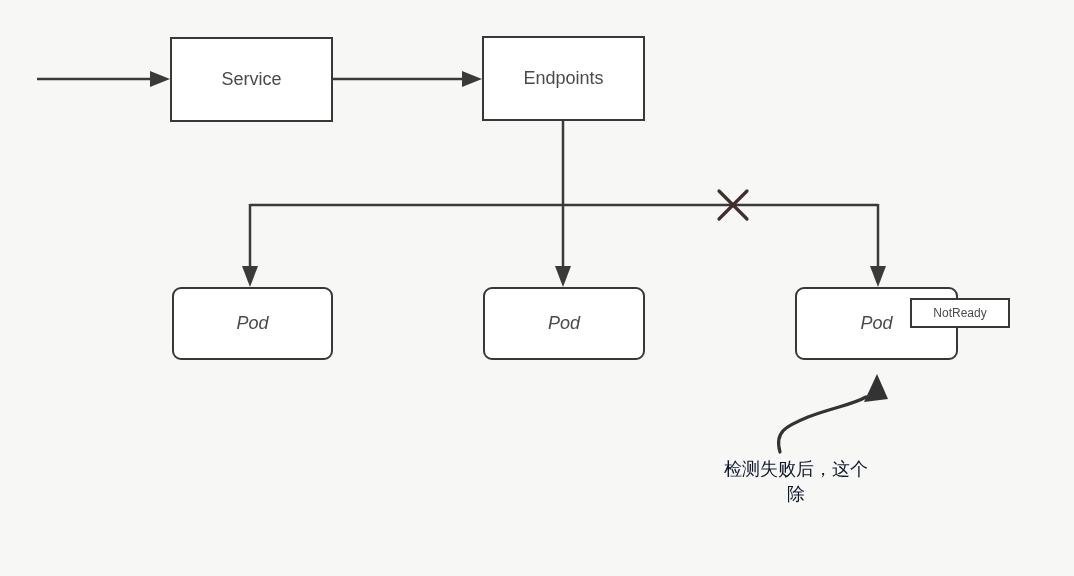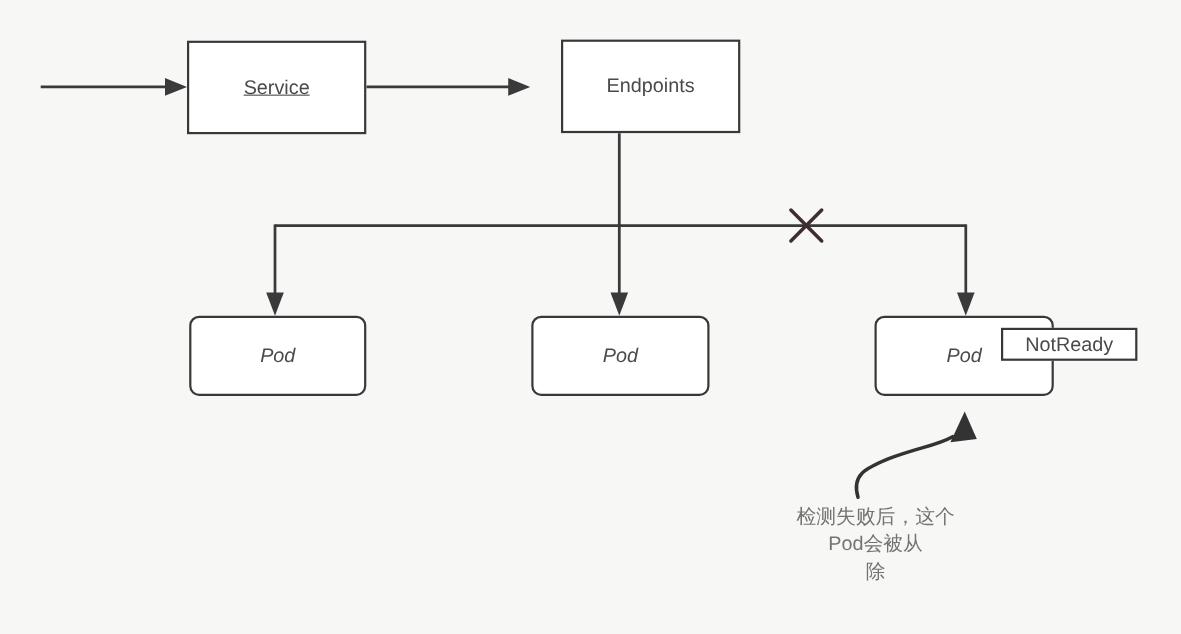--- a/index.html
+++ b/index.html
@@ -25,38 +25,38 @@
     border: 2.5px solid #383838;
     display: flex;
     align-items: center;
     justify-content: center;
     color: #4a4a4a;
     font-size: 18px;
     box-sizing: border-box;
   }
   .rect { border-radius: 0; }
   .rounded { border-radius: 9px; font-style: italic; }
-  .service-node   { left: 170px; top: 37px;  width: 163px; height: 85px; text-decoration: underline; }
-  .endpoints-node { left: 482px; top: 36px;  width: 163px; height: 85px; margin-left: 28px; }
+  .service-node   { left: 170px; top: 37px;  width: 163px; height: 85px; }
+  .endpoints-node { left: 482px; top: 36px;  width: 163px; height: 85px; }
   .pod-1 { left: 172px; top: 287px; width: 161px; height: 73px; }
   .pod-2 { left: 483px; top: 287px; width: 162px; height: 73px; }
   .pod-3 { left: 795px; top: 287px; width: 163px; height: 73px; }
   .notready-badge {
-    left: 910px; top: 298px; width: 124px; height: 30px;
+    left: 910px; top: 298px; width: 100px; height: 30px;
     border-width: 2px;
-    font-size: 18px;
+    font-size: 12px;
   }
   .annotation-text {
     position: absolute;
     left: 690px; top: 457px;
     width: 212px;
     text-align: center;
     font-size: 18px;
     line-height: 25px;
-    color: #737373;
+    color: #0f172a;
   }
 </style>
 </head>
 <body>
 
 <div class="canvas">
 
   <svg class="connector-layer" viewBox="0 0 1074 576" xmlns="http://www.w3.org/2000/svg">
 
     <line x1="37" y1="79" x2="154" y2="79" stroke="#3a3a3a" stroke-width="2.5"></line>
@@ -106,17 +106,16 @@
   <div class="box rounded pod-3">
     <span>Pod</span>
   </div>
 
   <div class="box rect notready-badge">
     <span>NotReady</span>
   </div>
 
   <div class="annotation-text">
     <div>检测失败后，这个</div>
-    <div>Pod会被从</div>
     <div>除</div>
   </div>
 
 </div>
 
 </body></html>

